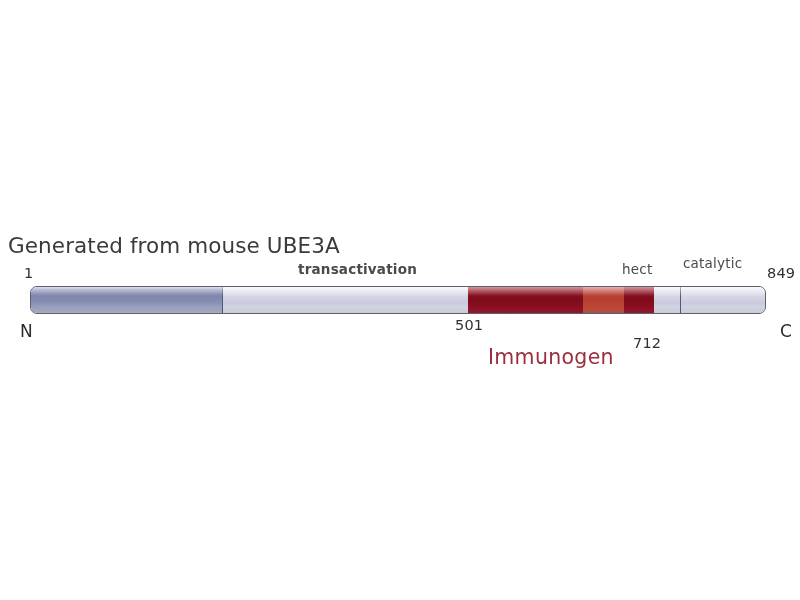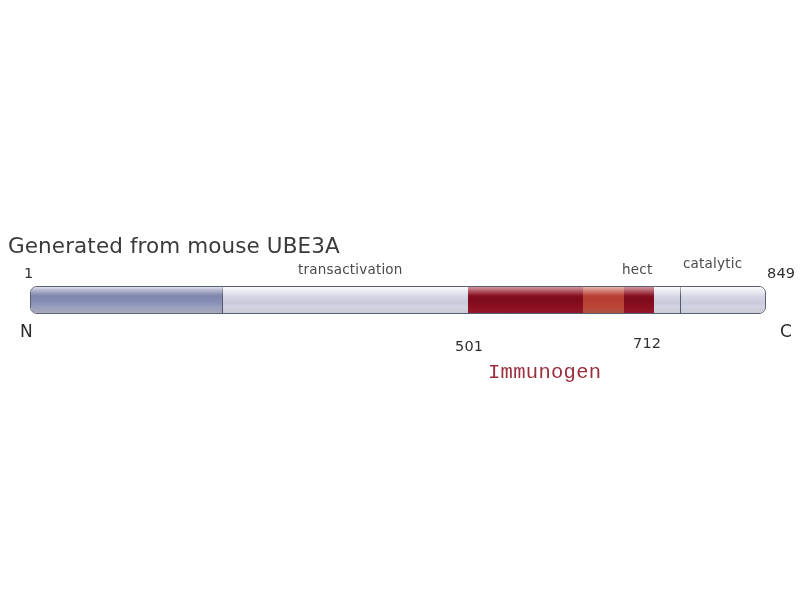--- a/index.html
+++ b/index.html
@@ -180,21 +180,21 @@
 <body>
 
 <div id="figure">
 
   <div id="title">Generated from mouse UBE3A</div>
 
   <div class="lbl lbl-num" style="left:24px; top:266px;">1</div>
 
   <div class="lbl lbl-num" style="left:767px; top:266px;text-align:right;">849</div>
 
-  <div class="lbl lbl-domain" style="left:298px; top:263px;">transactivation</div>
+  <div class="lbl lbl-domain" style="left:298px; top:263px;font-weight:bold;">transactivation</div>
 
   <div class="lbl lbl-domain" style="left:622px; top:263px;">hect</div>
 
   <div class="lbl lbl-domain" style="left:683px; top:257px;">catalytic</div>
 
   <div id="bar-wrap">
     <div id="bar">
 
       <div class="seg seg-blue" style="left:0px; width:192px;"></div>
 
@@ -215,19 +215,19 @@
 
       <div id="bar-gloss"></div>
       <div id="bar-shade"></div>
     </div>
   </div>
 
   <div class="lbl lbl-term" style="left:20px; top:323px;">N</div>
 
   <div class="lbl lbl-term" style="left:780px; top:323px;">C</div>
 
-  <div class="lbl lbl-num" style="left:455px; top:318px;margin-top:21px;">501</div>
+  <div class="lbl lbl-num" style="left:455px; top:318px;">501</div>
 
   <div class="lbl lbl-num" style="left:633px; top:336px;">712</div>
 
-  <div id="immunogen-label" style="left:488px; top:363px;font-family:Liberation Mono, monospace;">Immunogen</div>
+  <div id="immunogen-label" style="left:488px; top:347px;">Immunogen</div>
 
 </div>
 
 </body></html>

